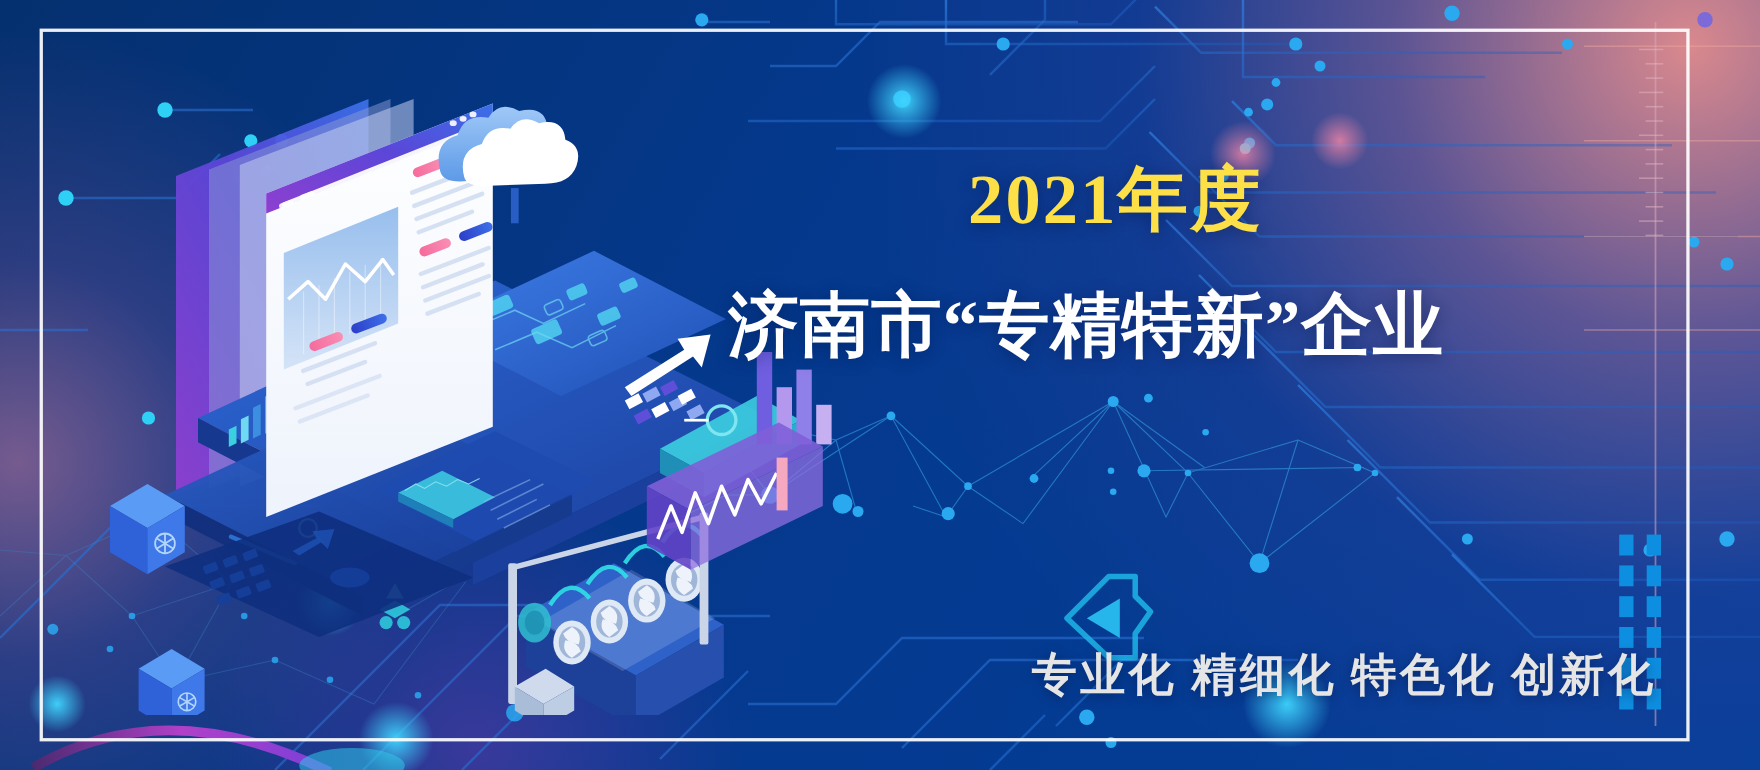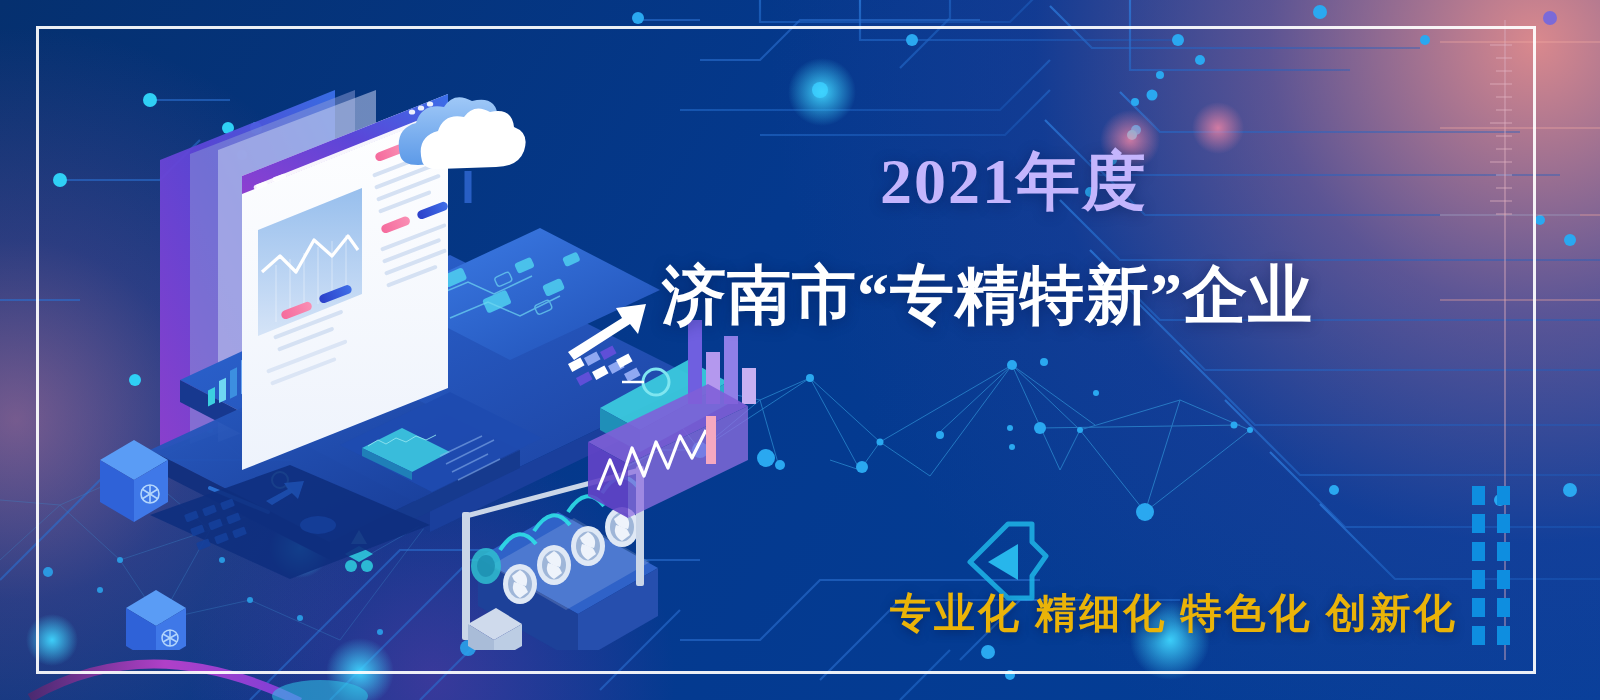--- a/index.html
+++ b/index.html
@@ -29,33 +29,33 @@
   }
 
   
   .dotgrid{position:absolute;right:90px;bottom:55px;display:grid;
     grid-template-columns:repeat(2,13px);grid-auto-rows:19px;gap:9px 12px;}
   .dotgrid i{display:block;background:#0e8ee0;width:13px;height:19px;}
 
   
   .headline{
     position:absolute;left:880px;top:150px;width:640px;
-    color:#c4b5fd;font-family:"Liberation Serif",serif;font-weight:bold;
+    color:#fde047;font-family:"Liberation Serif",serif;font-weight:bold;
     font-size:64px;letter-spacing:2px;line-height:1.0;
     text-shadow:0 2px 14px rgba(0,20,70,.45);
   }
   .title2{
     position:absolute;left:662px;top:262px;width:900px;
     color:#fff;font-family:"Liberation Serif",serif;font-weight:bold;
     font-size:64px;letter-spacing:1px;line-height:1.05;white-space:nowrap;
     text-shadow:0 2px 14px rgba(0,20,70,.45);
   }
   .subtitle{
-    position:absolute;left:890px;top:586px;width:620px;
-    color:#eab308;font-family:"Liberation Serif",serif;font-weight:bold;
+    position:absolute;left:938px;top:586px;width:620px;
+    color:#e5e5e5;font-family:"Liberation Serif",serif;font-weight:bold;
     font-size:41px;letter-spacing:3px;white-space:nowrap;
     text-shadow:0 2px 10px rgba(0,20,70,.5);
   }
 
   svg{display:block;}
   .abs{position:absolute;}
 </style>
 </head>
 <body>
 

